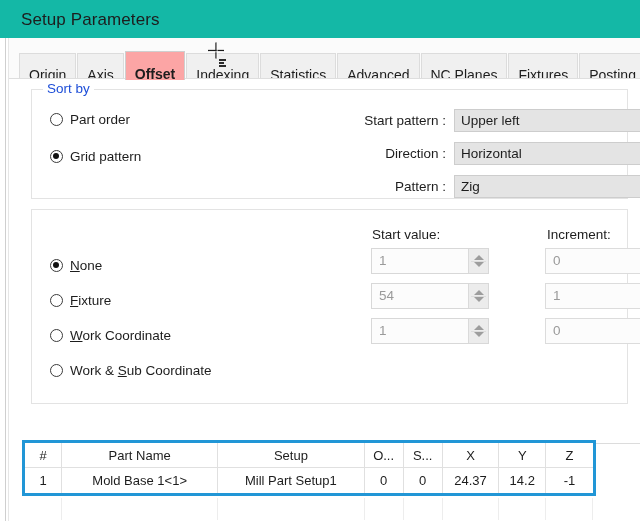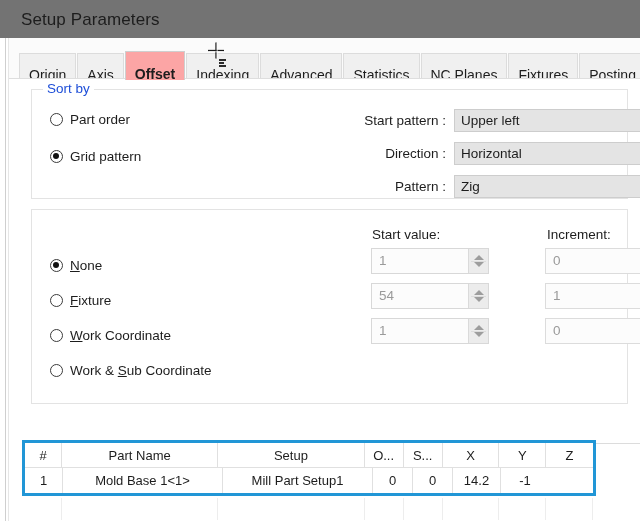--- a/index.html
+++ b/index.html
@@ -32,21 +32,21 @@
     width: 1px;
     height: 491px;
     background: #e6e6e6;
   }
 
   
   .title-bar {
     position: absolute;
     left: 0; top: 0;
     width: 640px; height: 38px;
-    background: #737373;
+    background: #14b8a6;
   }
   .dialog-title {
     position: absolute;
     left: 21px;
     top: 10px;
     font-size: 17px;
     letter-spacing: .1px;
     color: #1d1d1d;
     white-space: nowrap;
   }
@@ -363,22 +363,22 @@
 <div class="title-bar">
   <div class="dialog-title">Setup Parameters</div>
 </div>
 
 <div class="tab-strip">
   <div class="tab-row">
     <div class="tab">Origin</div>
     <div class="tab">Axis</div>
     <div class="tab selected">Offset</div>
     <div class="tab">Indexing</div>
+    <div class="tab">Statistics</div>
     <div class="tab">Advanced</div>
-    <div class="tab">Statistics</div>
     <div class="tab">NC Planes</div>
     <div class="tab">Fixtures</div>
     <div class="tab">Posting</div>
   </div>
 </div>
 
 <div class="tab-page">
 
   <div class="groupbox" id="grp-sortby">
     <div class="group-legend">Sort by</div>
@@ -481,20 +481,21 @@
     <div class="grid-cell c-x">X</div>
     <div class="grid-cell c-y">Y</div>
     <div class="grid-cell c-z">Z</div>
   </div>
   <div class="grid-row">
     <div class="grid-cell c-num">1</div>
     <div class="grid-cell c-part">Mold Base 1&lt;1&gt;</div>
     <div class="grid-cell c-setup">Mill Part Setup1</div>
     <div class="grid-cell c-o">0</div>
     <div class="grid-cell c-s">0</div>
+    <div class="grid-cell c-x">24.37</div>
     <div class="grid-cell c-y">14.2</div>
     <div class="grid-cell c-z">-1</div>
   </div>
 </div>
 
 <div class="ghost-grid">
   <div class="ghost-cell c-num"></div>
   <div class="ghost-cell c-part"></div>
   <div class="ghost-cell c-setup"></div>
   <div class="ghost-cell c-o"></div>

